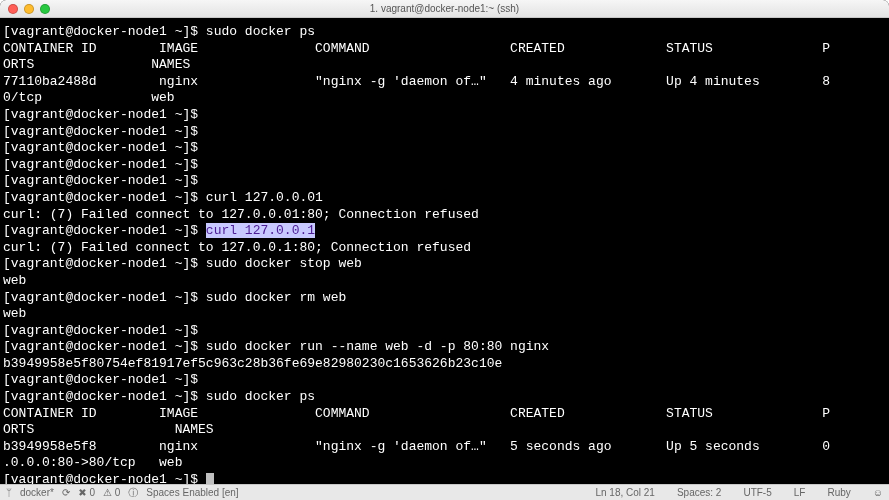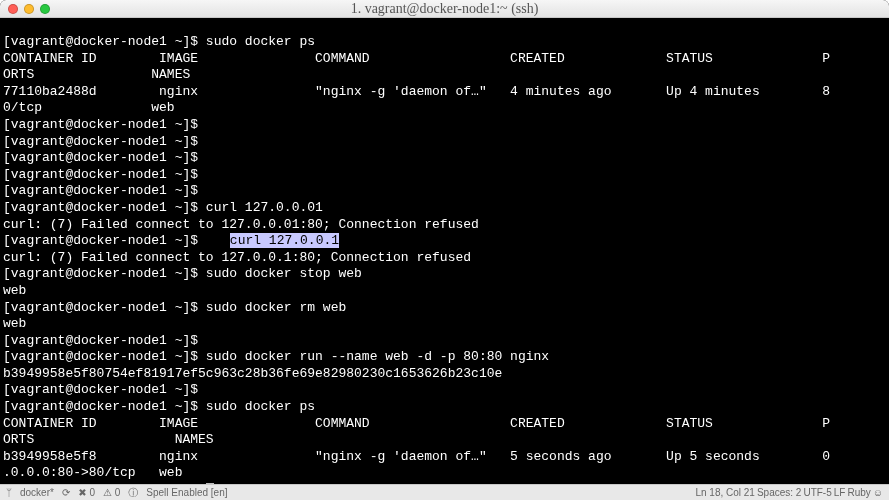--- a/index.html
+++ b/index.html
@@ -2,28 +2,28 @@
 <html><head>
 <meta charset="utf-8">
 <style>
   * { margin: 0; padding: 0; box-sizing: border-box; }
   html, body { width: 889px; height: 500px; overflow: hidden; font-family: Menlo, Consolas, "Courier New", monospace; background: #fff; }
   .window { width: 889px; height: 500px; display: flex; flex-direction: column; background: #000; border-radius: 6px 6px 0 0; }
   .titlebar { height: 18px; background: linear-gradient(#f6f6f6,#e3e3e3); display: flex; align-items: center; position: relative; border-bottom: 1px solid #c8c8c8; border-radius: 6px 6px 0 0; }
   .traffic { display: flex; gap: 6px; position: absolute; left: 8px; }
   .tl { width: 10px; height: 10px; border-radius: 50%; border: 0.5px solid rgba(0,0,0,0.2); }
   .tl.red { background: #ff5f57; } .tl.yel { background: #febc2e; } .tl.grn { background: #28c840; }
-  .title { margin: 8px auto; font-family: Liberation Serif, serif; font-size: 14px; color: #555; }
-  .terminal { flex: 1; background: #000; color: #fff; font-size: 13px; line-height: 16.6px; padding: 16px 3px; white-space: pre; overflow: hidden; position: relative; }
+  .title { margin: 8px auto; font-family: Liberation Sans, sans-serif; font-size: 10px; color: #555; }
+  .terminal { flex: 1; background: #000; color: #fff; font-size: 13px; line-height: 16.6px; padding: 6px 3px; white-space: pre; overflow: hidden; position: relative; }
   .line { display: block; }
-  .hl { background: #c8c9ff; color: #000000; margin-left: 24px; }
+  .hl { background: #c8c9ff; color: #4c1d95; }
   .cursor { display: inline-block; width: 8px; height: 14px; background: #bfbfbf; vertical-align: text-bottom; }
   .statusbar { height: 16px; background: #e8e8e8; color: #555; display: flex; font-family: -apple-system, "Helvetica Neue", Arial, sans-serif; font-size: 10px; align-items: center; padding: 0 6px; border-top: 1px solid #c8c8c8; }
   .sb-left { display: flex; gap: 8px; align-items: center; }
-  .sb-right { margin-left: auto; display: flex; gap: 2px; align-items: center; }
+  .sb-right { margin-left: auto; display: flex; gap: 22px; align-items: center; }
   .sb-item { color: #666; }
   .ico { font-size: 10px; }
 </style>
 </head>
 <body>
 
 <div class="window">
 
   <div class="titlebar">
     <div class="traffic">
@@ -37,21 +37,21 @@
   <div class="terminal" id="term"><div class="line">[vagrant@docker-node1 ~]$ sudo docker ps</div><div class="line">CONTAINER ID        IMAGE               COMMAND                  CREATED             STATUS              P</div><div class="line">ORTS               NAMES</div><div class="line">77110ba2488d        nginx               "nginx -g 'daemon of…"   4 minutes ago       Up 4 minutes        8</div><div class="line">0/tcp              web</div><div class="line">[vagrant@docker-node1 ~]$ </div><div class="line">[vagrant@docker-node1 ~]$ </div><div class="line">[vagrant@docker-node1 ~]$ </div><div class="line">[vagrant@docker-node1 ~]$ </div><div class="line">[vagrant@docker-node1 ~]$ </div><div class="line">[vagrant@docker-node1 ~]$ curl 127.0.0.01</div><div class="line">curl: (7) Failed connect to 127.0.0.01:80; Connection refused</div><div class="line"><span>[vagrant@docker-node1 ~]$ </span><span class="hl">curl 127.0.0.1</span></div><div class="line">curl: (7) Failed connect to 127.0.0.1:80; Connection refused</div><div class="line">[vagrant@docker-node1 ~]$ sudo docker stop web</div><div class="line">web</div><div class="line">[vagrant@docker-node1 ~]$ sudo docker rm web</div><div class="line">web</div><div class="line">[vagrant@docker-node1 ~]$ </div><div class="line">[vagrant@docker-node1 ~]$ sudo docker run --name web -d -p 80:80 nginx</div><div class="line">b3949958e5f80754ef81917ef5c963c28b36fe69e82980230c1653626b23c10e</div><div class="line">[vagrant@docker-node1 ~]$ </div><div class="line">[vagrant@docker-node1 ~]$ sudo docker ps</div><div class="line">CONTAINER ID        IMAGE               COMMAND                  CREATED             STATUS              P</div><div class="line">ORTS                  NAMES</div><div class="line">b3949958e5f8        nginx               "nginx -g 'daemon of…"   5 seconds ago       Up 5 seconds        0</div><div class="line">.0.0.0:80-&gt;80/tcp   web</div><div class="line"><span>[vagrant@docker-node1 ~]$ </span><span class="cursor"></span></div></div>
 
   <div class="statusbar">
     <div class="sb-left">
       <span class="sb-item ico">ᛘ</span>
       <span class="sb-item">docker*</span>
       <span class="sb-item">⟳</span>
       <span class="sb-item">✖ 0</span>
       <span class="sb-item">⚠ 0</span>
       <span class="sb-item ico">ⓘ</span>
-      <span class="sb-item">Spell Enabled [en]</span>
+      <span class="sb-item">Spaces Enabled [en]</span>
     </div>
     <div class="sb-right">
       <span class="sb-item">Ln 18, Col 21</span>
       <span class="sb-item">Spaces: 2</span>
       <span class="sb-item">UTF-5</span>
       <span class="sb-item">LF</span>
       <span class="sb-item">Ruby</span>
       <span class="sb-item">☺</span>
     </div>
   </div>

